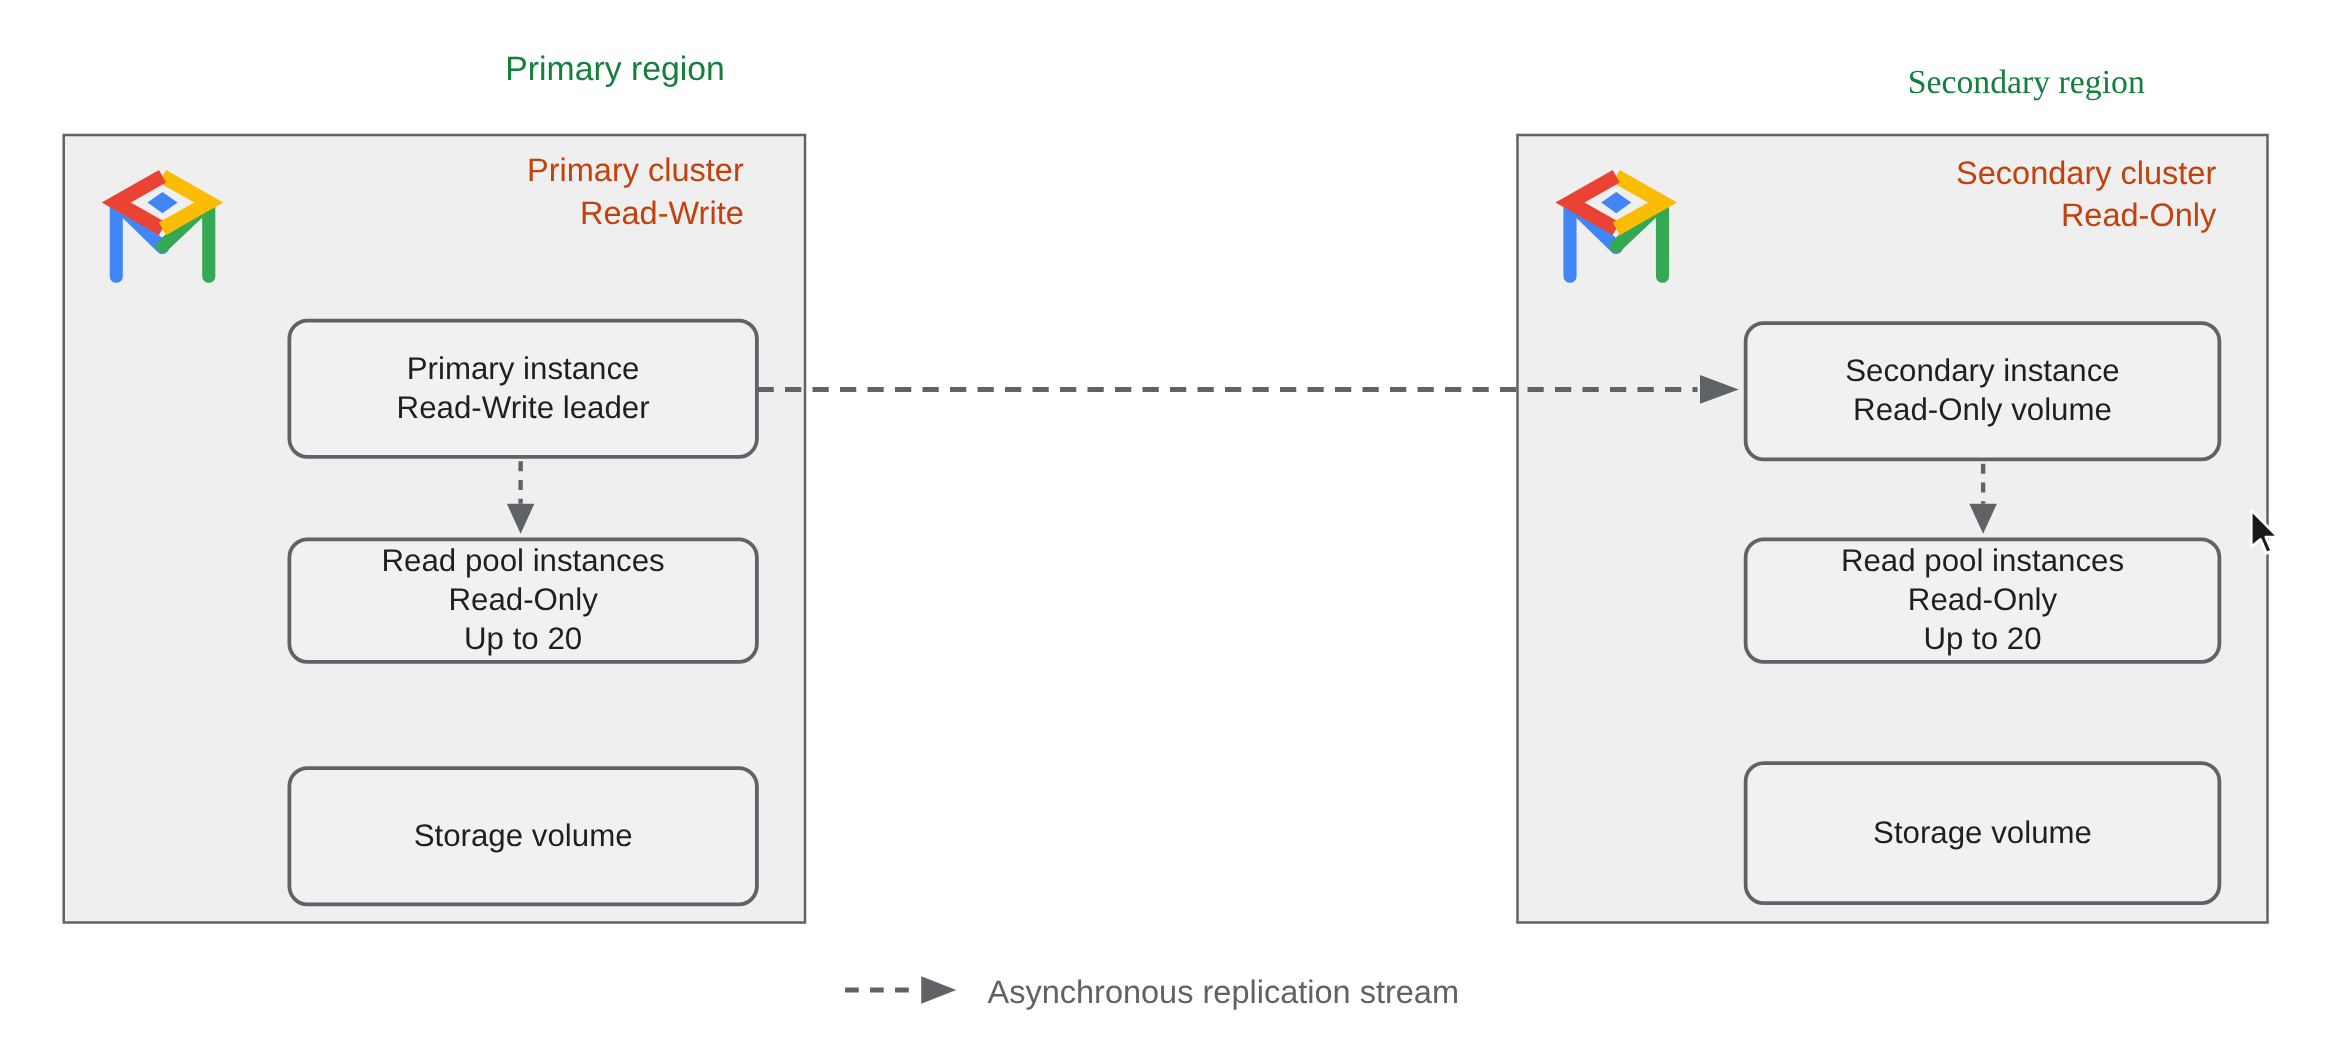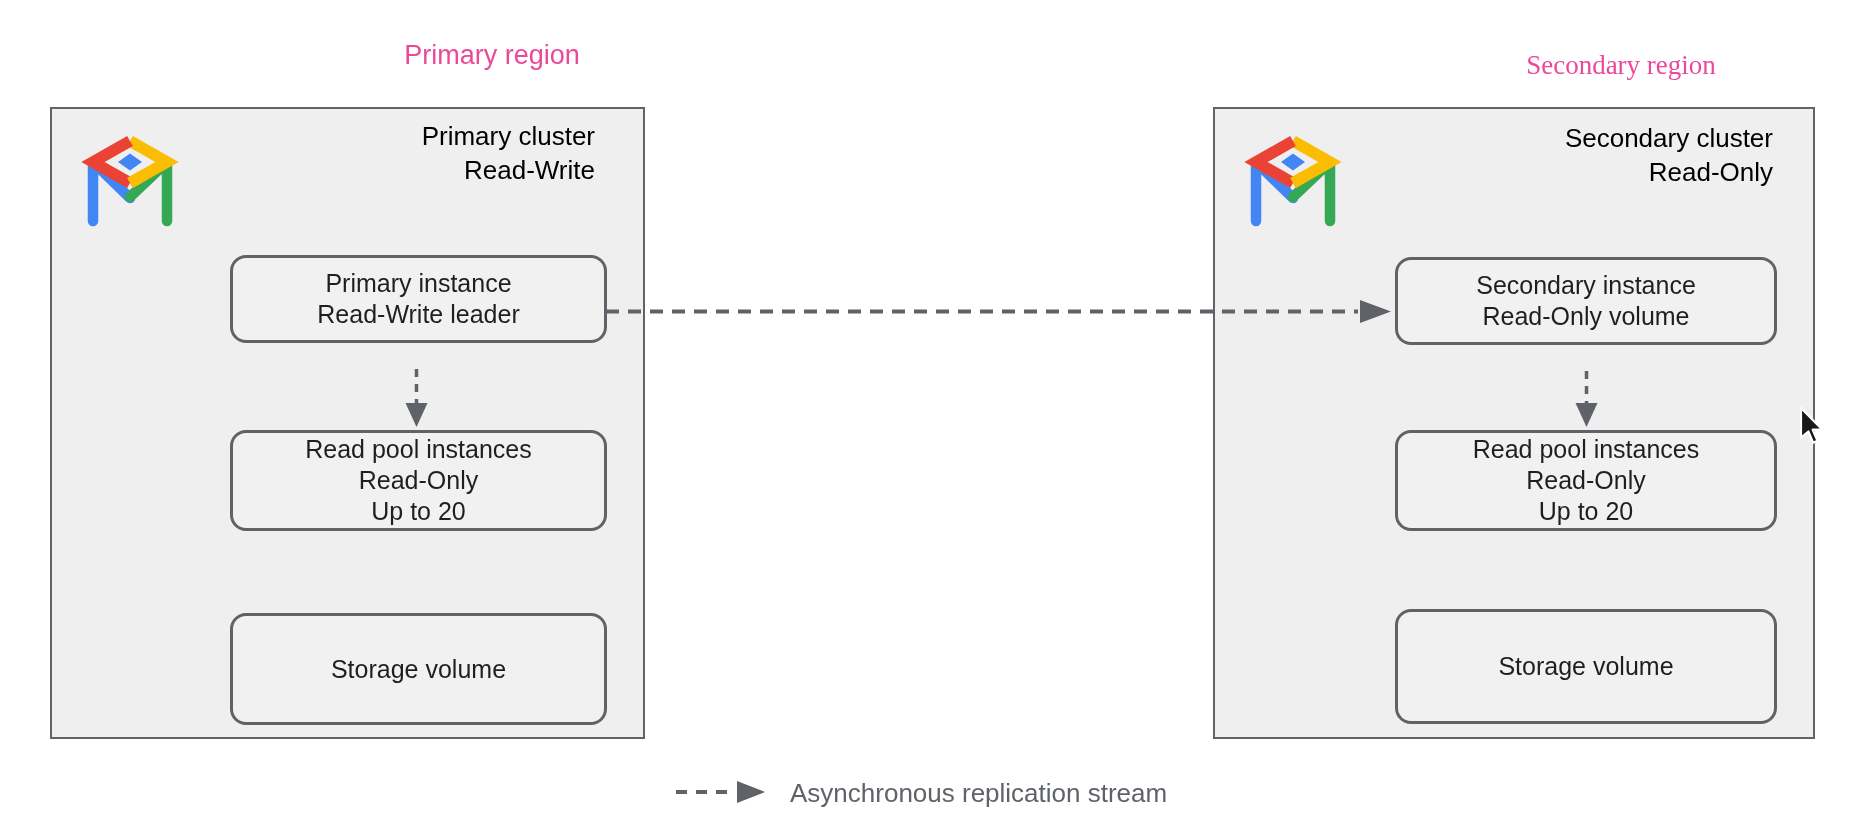--- a/index.html
+++ b/index.html
@@ -5,56 +5,56 @@
   html, body { margin: 0; padding: 0; background: #ffffff; }
   body {
     width: 1868px; height: 836px; overflow: hidden; position: relative;
     font-family: "Liberation Sans", sans-serif;
   }
   .canvas { position: absolute; inset: 0; width: 1868px; height: 836px; }
 
   .region-label {
     position: absolute;
     transform: translateX(-50%);
-    font-size: 27px; color: #ec4899; white-space: nowrap;
+    font-size: 27px; color: #15803d; white-space: nowrap;
   }
 
   .region-box {
     position: absolute;
     background: #efefef;
     border: 2px solid #606368;
     box-sizing: border-box;
   }
   .region-box.primary   { left: 50px;   top: 107px; width: 595px; height: 632px; }
   .region-box.secondary { left: 1213px; top: 107px; width: 602px; height: 632px; }
 
   .cluster-icon { position: absolute; left: 25px; top: 22px; width: 106px; height: 112px; }
 
   .cluster-title {
     position: absolute; top: 10px;
     text-align: right; font-size: 26px; line-height: 34px;
-    color: #000000; white-space: nowrap;
+    color: #c2410c; white-space: nowrap;
   }
   .region-box.primary   .cluster-title { right: 48px; }
   .region-box.secondary .cluster-title { right: 40px; top: 12px; }
 
   .node {
     position: absolute;
     background: #f1f1f1;
     border: 3px solid #5f6368;
     border-radius: 16px;
     box-sizing: border-box;
     display: flex; flex-direction: column;
     align-items: center; justify-content: center;
     text-align: center;
     font-size: 25px; line-height: 31px; color: #1f1f1f;
   }
   .region-box.primary .node { left: 178px; width: 377px; }
   .region-box.secondary .node { left: 180px; width: 382px; }
-  .node.instance  { top: 146px; height: 88px; }
+  .node.instance  { top: 146px; height: 112px; }
   .region-box.secondary .node.instance { top: 148px; }
   .node.readpool  { top: 321px; height: 101px; }
   .node.storage   { top: 487px; height: 112px; margin-top: 17px; }
   .region-box.secondary .node.storage { top: 483px; height: 115px; }
 
   .overlay { position: absolute; inset: 0; width: 1868px; height: 836px; pointer-events: none; }
 
   .legend-label {
     position: absolute; left: 790px; top: 778px;
     font-size: 26px; color: #5f6368; white-space: nowrap;

